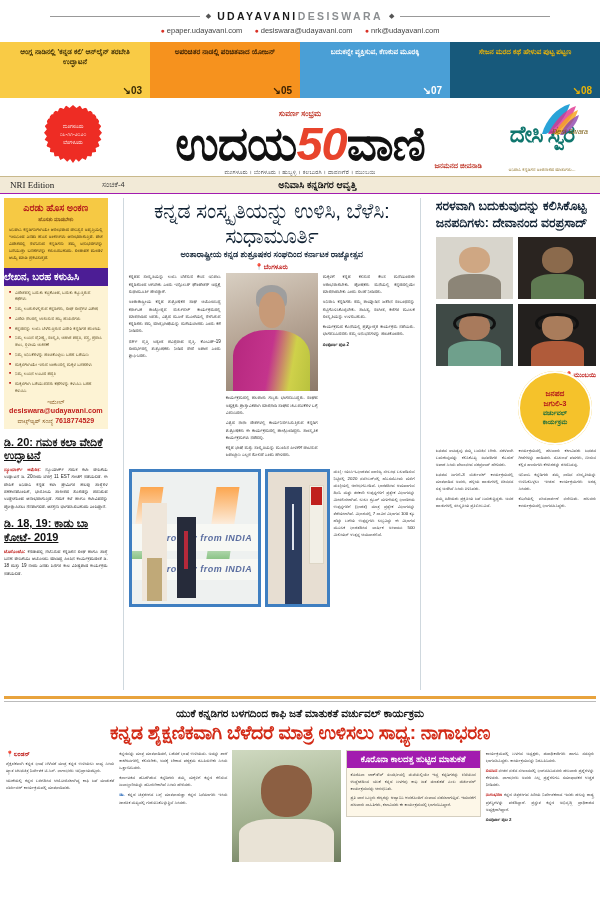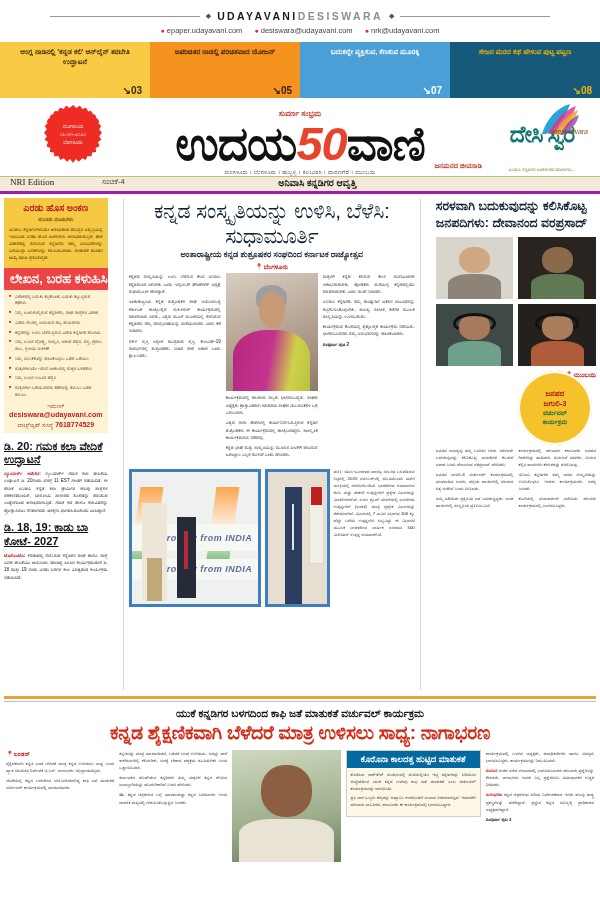--- a/index.html
+++ b/index.html
@@ -55,38 +55,38 @@
   .mh-sub { font-size:5.6px; color:#333; letter-spacing:.3px; margin-top:1px; }
   .mh-tag { position:absolute; right:118px; bottom:6px; font-size:7px; color:#c0392b; font-weight:bold; }
   .ds-logo { position:absolute; right:6px; top:4px; width:104px; height:70px; text-align:center; }
   .ds-logo .feather { position:absolute; left:46px; top:0px; width:44px; height:34px; }
   .ds-logo .kan { font-size:23px; font-weight:bold; color:#0f766e; letter-spacing:-1px; margin-top:19px; display:block;}
   .ds-logo .en { position:absolute; right:6px; top:26px; font-size:7px; color:#7a5c12; font-style:italic; }
   .ds-logo .sl { position:absolute; left:0; right:0; bottom:0px; font-size:4.6px; color:#8a6d1f; }
 
   
   .editionbar {
-    display:flex; height:18px;
-    background:#f2ead7; border-top:1px solid #c9b98c; border-bottom:3px solid #a21caf;
+    display:flex; align-items:center; height:18px;
+    background:#f2ead7; border-top:1px solid #c9b98c; border-bottom:1px solid #a21caf;
     padding:0 10px; font-size:9px;
   }
   .editionbar .nri { font-family:"Liberation Serif", serif; color:#222; width:92px; }
   .editionbar .issue { font-size:7.5px; color:#333; }
   .editionbar .avr { flex:1; text-align:center; font-size:9.5px; font-weight:bold; color:#111; margin-right:80px;}
 
   
   .body3 { display:flex; padding:4px 4px 0; gap:15px; height:496px; }
 
   
   .rail { width:104px; }
   .ybox { background:#f6c944; padding:4px 5px 6px; }
   .ybox h3 { font-size:9.5px; color:#b3171b; text-align:center; font-weight:bold; }
   .ybox h4 { font-size:5.2px; color:#7a4a12; text-align:center; margin:2px 0 3px; font-weight:bold;}
   .ybox p { font-size:4.6px; line-height:1.55; color:#3a2a08; text-align:justify; }
-  .redband { background:#ef4444; color:#fff; text-align:right; font-size:13px; font-weight:bold; padding:3px 0; }
+  .redband { background:#4c1d95; color:#fff; text-align:left; font-size:10px; font-weight:bold; padding:3px 0; }
   .lightbox { background:#fdf3d4; padding:4px 5px; }
   .lightbox ul { list-style:none; }
   .lightbox li { font-size:4.5px; line-height:1.5; color:#4a3a10; padding-left:6px; position:relative; margin-bottom:3px; }
   .lightbox li:before { content:"\25A0"; position:absolute; left:0; top:0px; color:#c0201d; font-size:3.6px; }
   .mailline { text-align:center; font-size:6px; color:#7a4a12; margin-top:4px; }
   .mailline b { color:#c0201d; font-size:7.2px; }
   .phoneline { text-align:center; font-size:6px; color:#7a4a12; margin-top:2px; }
   .phoneline b { color:#c0201d; font-size:7px; }
   .railart { margin-top:7px; }
   .railart h2 { font-size:11px; color:#111; font-weight:bold; line-height:1.25;text-decoration:underline; }
@@ -160,21 +160,21 @@
   .botbody { display:flex; gap:5px; padding:5px 6px 0; }
   .bcol { flex:1; }
   .bcol p { font-size:4.4px; line-height:1.62; color:#222; text-align:justify; margin-bottom:3px; }
   .bcol .red { color:#c0201d; font-weight:bold; }
   .bcol .blue { color:#1a5fb4; font-weight:bold; }
   .bplace { font-size:6.2px; color:#c0201d; font-weight:bold; margin-bottom:2px; }
   .bportrait { width:100%; height:112px; background:linear-gradient(170deg,#cfd9c0,#9fae8c 60%,#6f7d5f); position:relative; overflow:hidden; }
   .bportrait .face { position:absolute; left:26%; top:14%; width:48%; height:46%; background:#8c5f42; border-radius:46%; }
   .bportrait .shirt { position:absolute; left:6%; bottom:0; width:88%; height:38%; background:#e9e3d6; border-radius:34% 34% 0 0;}
   .redbox { border:1px solid #d5cfc0; background:#fdf7e8; }
-  .redbox .rb-h { background:#0369a1; color:#fff; text-align:center; font-size:8.5px; font-weight:bold; padding:3px 2px; }
+  .redbox .rb-h { background:#a21caf; color:#fff; text-align:center; font-size:8.5px; font-weight:bold; padding:3px 2px; }
   .redbox .rb-b { padding:4px 4px; }
   .redbox p { font-size:4.3px; line-height:1.6; color:#222; text-align:justify; margin-bottom:3px; }
   .endmark { color:#c0201d; font-weight:bold; font-size:5px; }
 </style>
 </head>
 <body>
 
 <div class="page">
 
   <div class="brandbar">
@@ -272,21 +272,21 @@
           <b>7618774529</b>
         </div>
       </div>
 
       <div class="railart">
         <h2>ಡಿ. 20: ಗಮಕ ಕಲಾ ವೇದಿಕೆ ಉದ್ಘಾಟನೆ</h2>
         <p><span class="lede">ನ್ಯೂಯಾರ್ಕ್ ಅಮೆರಿಕ:</span> <span>ನ್ಯೂಯಾರ್ಕ್ ಗಮಕ ಕಲಾ ವೇದಿಕೆಯ ಉದ್ಘಾಟನೆ ಡಿ. 20ರಂದು ಬೆಳಗ್ಗೆ 11 EST ಗಂಟೆಗೆ ನಡೆಯಲಿದೆ. ಈ ವೇದಿಕೆ ಅನಿವಾಸಿ ಕನ್ನಡ ಕಲಾ ಪ್ರೇಮಿಗಳ ಹಲವು ಸಂಸ್ಥೆಗಳ ಸಹಕಾರದೊಂದಿಗೆ, ಭಾರತೀಯ ಸಂಗೀತದ ಸೊಗಡನ್ನು ಪಸರಿಸುವ ಉದ್ದೇಶದಿಂದ ಆರಂಭವಾಗುತ್ತಿದೆ. ಗಮಕ ಕಲೆ ಹಾಗೂ ಕಲಾವಿದರನ್ನು ಪ್ರೋತ್ಸಾಹಿಸಲು ನೆರವಾಗಲಿದೆ. ಆಸಕ್ತರು ಭಾಗವಹಿಸಬಹುದು ಎಂದಿದ್ದಾರೆ.</span></p>
       </div>
 
       <div class="railart">
-        <h2>ಡಿ. 18, 19: ಕಾಡು ಬಾ ಕೋಟೆ- 2027</h2>
+        <h2>ಡಿ. 18, 19: ಕಾಡು ಬಾ ಕೋಟೆ- 2019</h2>
         <p><span class="lede">ಟೊರೊಂಟೊ:</span> <span>ಕೆನಡಾದಲ್ಲಿ ನೆಲೆಸಿರುವ ಕನ್ನಡಿಗರ ಸಂಘ ಹಾಗೂ ಸಂಸ್ಥೆ ಬರಹ ವೇದಿಕೆಯು ಆಯೋಜಿಸಿ ಮಾಡಿದ್ದ ಹಿಂದಿನ ಕಾರ್ಯಕ್ರಮದಂತೆ ಡಿ. 18 ಮತ್ತು 19 ರಂದು ಎರಡು ದಿನಗಳ ಕಾಲ ವಿಶಿಷ್ಟವಾದ ಕಾರ್ಯಕ್ರಮ ನಡೆಯಲಿದೆ.</span></p>
       </div>
     </div>
 
     <div class="center">
       <div class="bigheadline">ಕನ್ನಡ ಸಂಸ್ಕೃತಿಯನ್ನು ಉಳಿಸಿ, ಬೆಳೆಸಿ: ಸುಧಾಮೂರ್ತಿ</div>
       <div class="subhead">ಅಂತಾರಾಷ್ಟ್ರೀಯ ಕನ್ನಡ ಶುಶ್ರೂಷಕರ ಸಂಘದಿಂದ ಕರ್ನಾಟಕ ರಾಜ್ಯೋತ್ಸವ</div>
       <div class="place"><span class="pin">📍</span><span>ಬೆಂಗಳೂರು</span></div>
 
       <div class="cols3">

